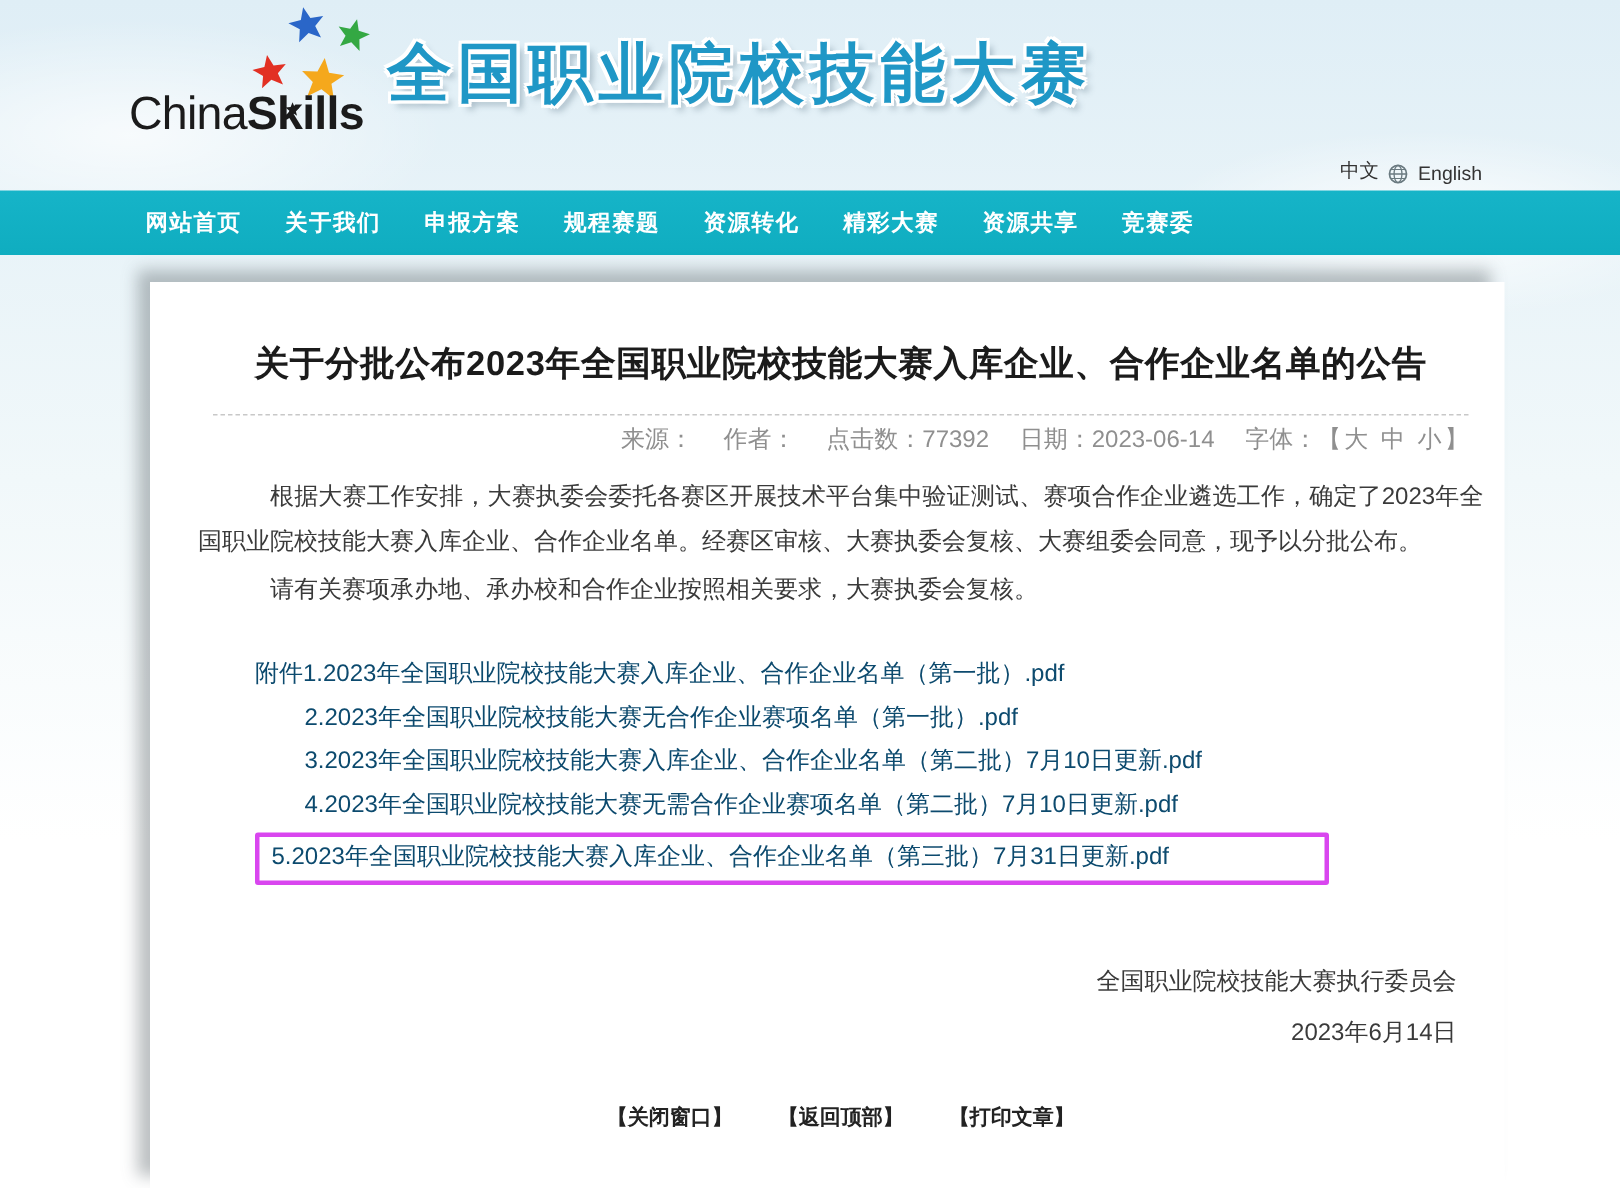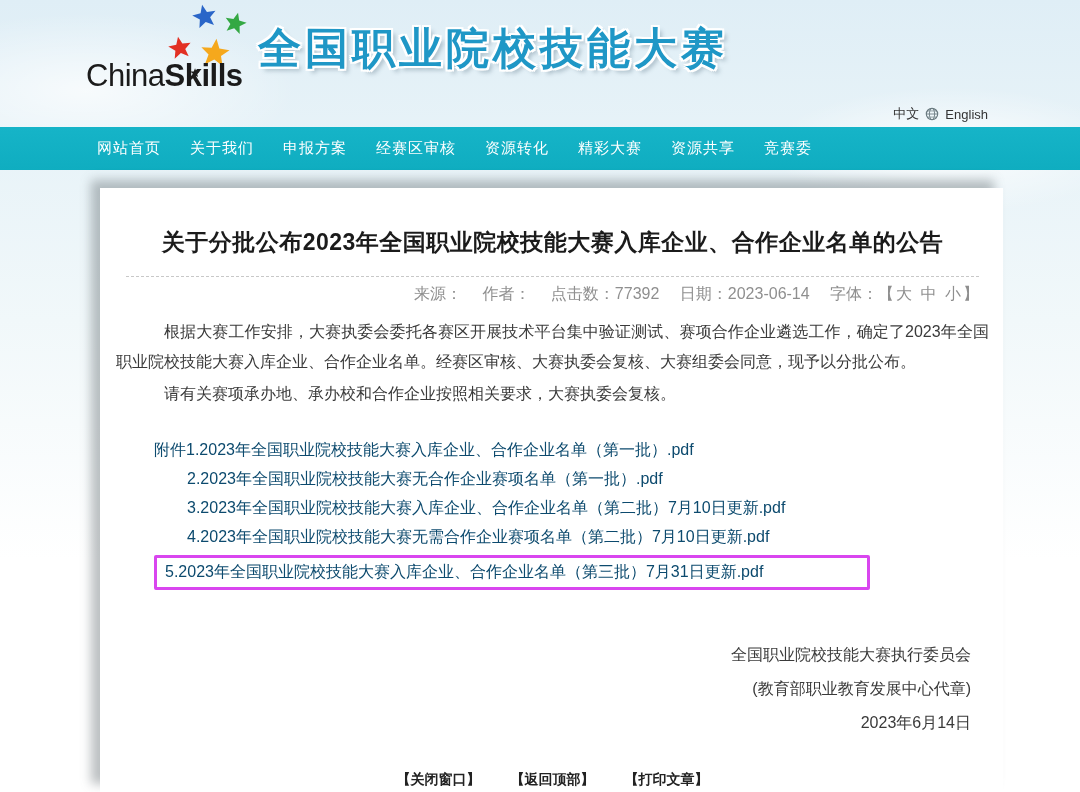--- a/index.html
+++ b/index.html
@@ -23,41 +23,41 @@
     position:absolute; left:258px; top:20px;
     font-size:43px; font-weight:bold; letter-spacing:4px; color:#1f97c6;
     text-shadow:-2px 0 #fff,2px 0 #fff,0 -2px #fff,0 2px #fff,-2px -2px #fff,2px 2px #fff,-2px 2px #fff,2px -2px #fff,4px 4px 4px rgba(60,90,110,.35);
     white-space:nowrap;
   }
   .sub-title {
     position:absolute; left:261px; top:80px; width:430px;
     font-size:12px; font-weight:bold; color:#3c3c3c;
     letter-spacing:2.2px; word-spacing:7px; white-space:nowrap;
   }
-  .lang-switch { position:absolute; right:92px; top:105px; font-size:13px; color:#333; display:flex; align-items:center; gap:6px; }
+  .lang-switch { position:absolute; right:92px; top:105px; font-size:13px; color:#333; display:flex; align-items:flex-end; gap:6px; }
   .lang-switch .lang { cursor:pointer; }
   .globe { width:14px; height:14px; display:inline-block; }
 
   
   .nav-bar {
     position:absolute; left:0; top:127px; width:1080px; height:43px;
     background:linear-gradient(180deg,#16b4c8,#0fadc0);
     display:flex; align-items:center; padding-left:97px; gap:29px;
   }
   .nav-item {
-    color:#ffffff; font-size:15px; font-weight:normal; text-decoration:none;
+    color:#ffffff; font-size:15px; font-weight:bold; text-decoration:none;
     letter-spacing:1px; white-space:nowrap; cursor:pointer;
   }
 
   
   .content-panel {
     position:absolute; left:100px; top:188px; width:903px; height:604px;
     background:#ffffff;
     box-shadow:-9px -8px 10px rgba(95,105,110,.42);
-    padding:38px 14px 0 16px;
+    padding:38px 14px 0 32px;
   }
   .article-title {
     font-size:23px; font-weight:bold; color:#1b1b1b; text-align:center;
     line-height:32px; letter-spacing:0.5px;
   }
   .divider { border:0; border-top:1px dashed #c8c8c8; margin:18px 10px 0 10px; }
   .meta-line {
     margin-top:8px; text-align:right; font-size:16px; color:#8f8f8f; line-height:18px;
   }
   .meta-line .seg { margin:0 8px; }
@@ -117,21 +117,21 @@
     </svg>
     <span class="lang">English</span>
   </div>
 </div>
 
 <div class="nav-bar">
 
 <a class="nav-item">网站首页</a>
     <a class="nav-item">关于我们</a>
     <a class="nav-item">申报方案</a>
-    <a class="nav-item">经赛区审核</a>
+    <a class="nav-item">规程赛题</a>
     <a class="nav-item">资源转化</a>
     <a class="nav-item">精彩大赛</a>
     <a class="nav-item">资源共享</a>
     <a class="nav-item">竞赛委</a>
   </div>
 
 <div class="content-panel">
 
   <div class="article-title">关于分批公布2023年全国职业院校技能大赛入库企业、合作企业名单的公告</div>
 
@@ -166,21 +166,20 @@
         <span class="link">4.2023年全国职业院校技能大赛无需合作企业赛项名单（第二批）7月10日更新.pdf</span>
       </div>
       <div class="attachment highlighted">
         <span class="link">5.2023年全国职业院校技能大赛入库企业、合作企业名单（第三批）7月31日更新.pdf</span>
       </div>
     </div>
 
   <div class="signature">
 
   <div class="sig-line">全国职业院校技能大赛执行委员会</div>
-      <div class="sig-line">(教育部职业教育发展中心代章)</div>
       <div class="sig-line">2023年6月14日</div>
     </div>
 
   <div class="page-footer">
     
   <span class="foot-btn">【关闭窗口】</span><span class="foot-btn">【返回顶部】</span><span class="foot-btn">【打印文章】</span></div>
 
 </div>
 
 </body></html>

